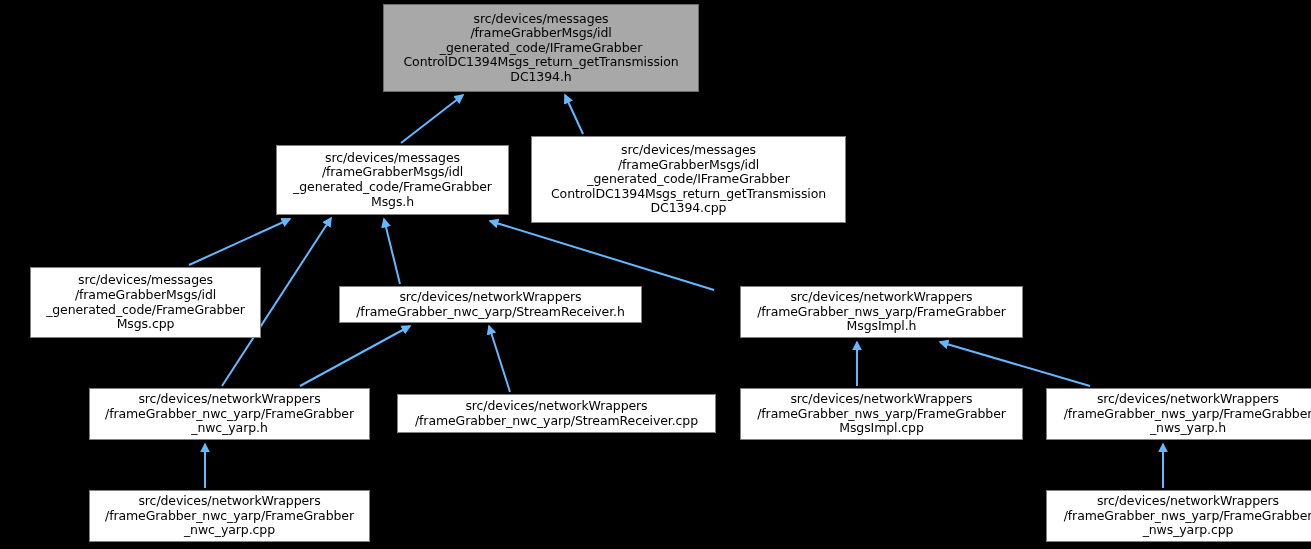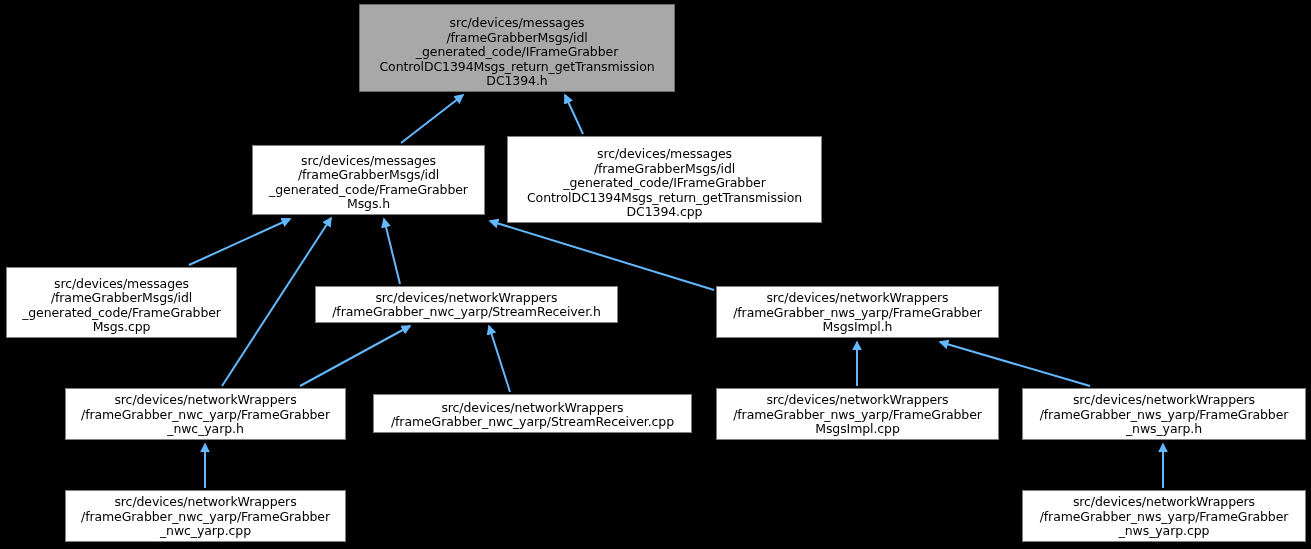--- a/index.html
+++ b/index.html
@@ -26,25 +26,26 @@
   .node {
     position: absolute;
     box-sizing: border-box;
     border: 1px solid #808080;
     background: #ffffff;
     color: #000000;
     font-size: 12.5px;
     line-height: 14.6px;
     text-align: center;
     display: flex;
-    align-items: flex-end;
+    align-items: center;
     justify-content: center;
     padding: 2px 16px;
     white-space: pre;
     letter-spacing: -0.1px;
+    margin-left: 24px;
   }
   .node.root {
     background: #a8a8a8;
     border: 1px solid #6b6b6b;
   }
   .node-label {
     display: block;
     white-space: pre;
   }
 </style>

